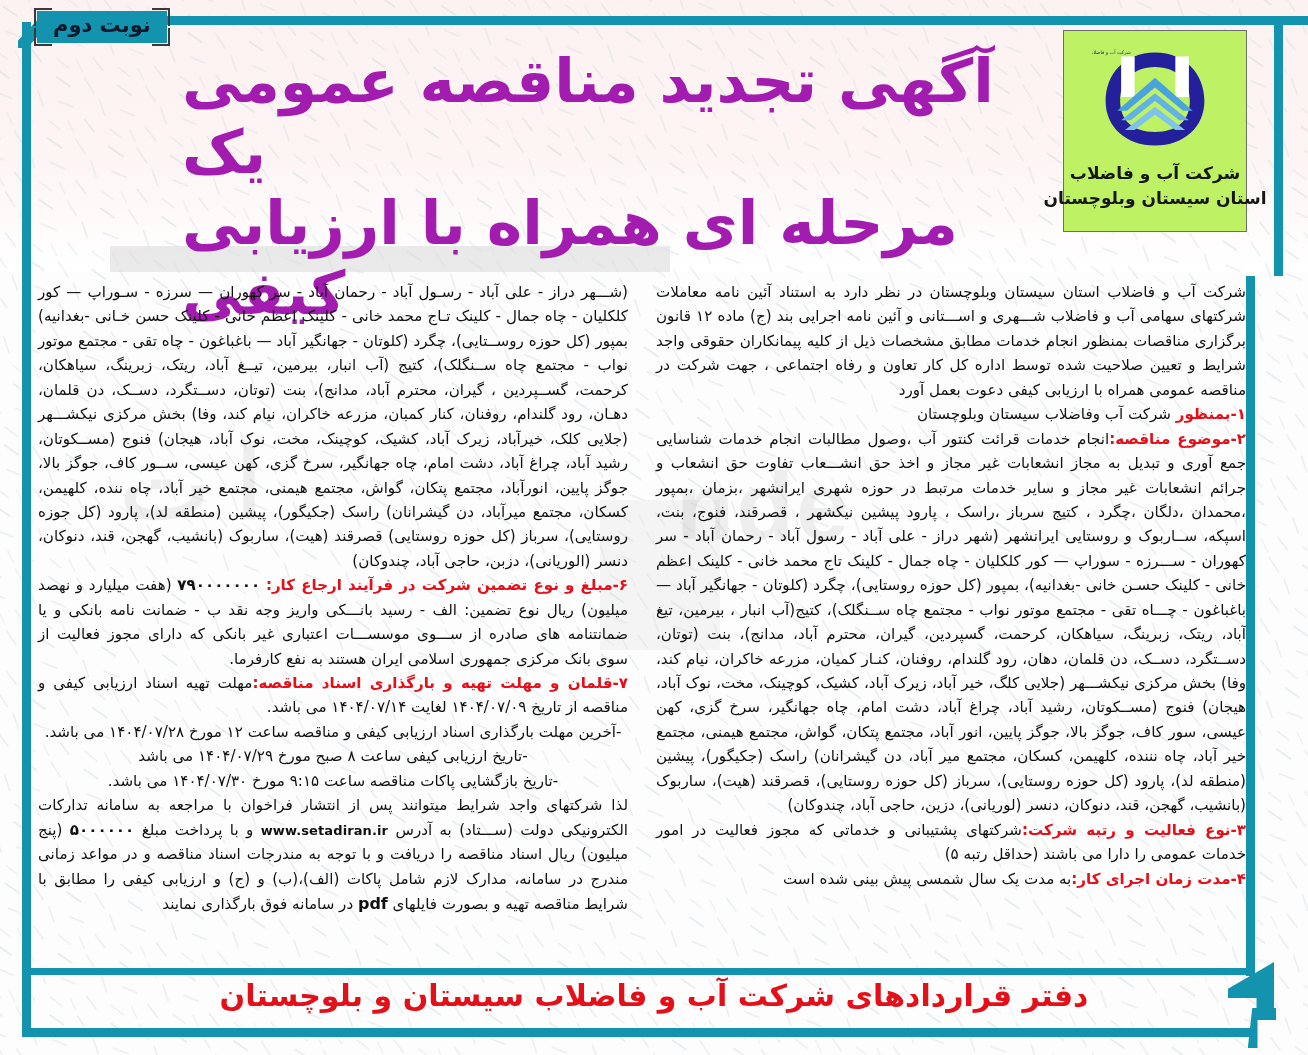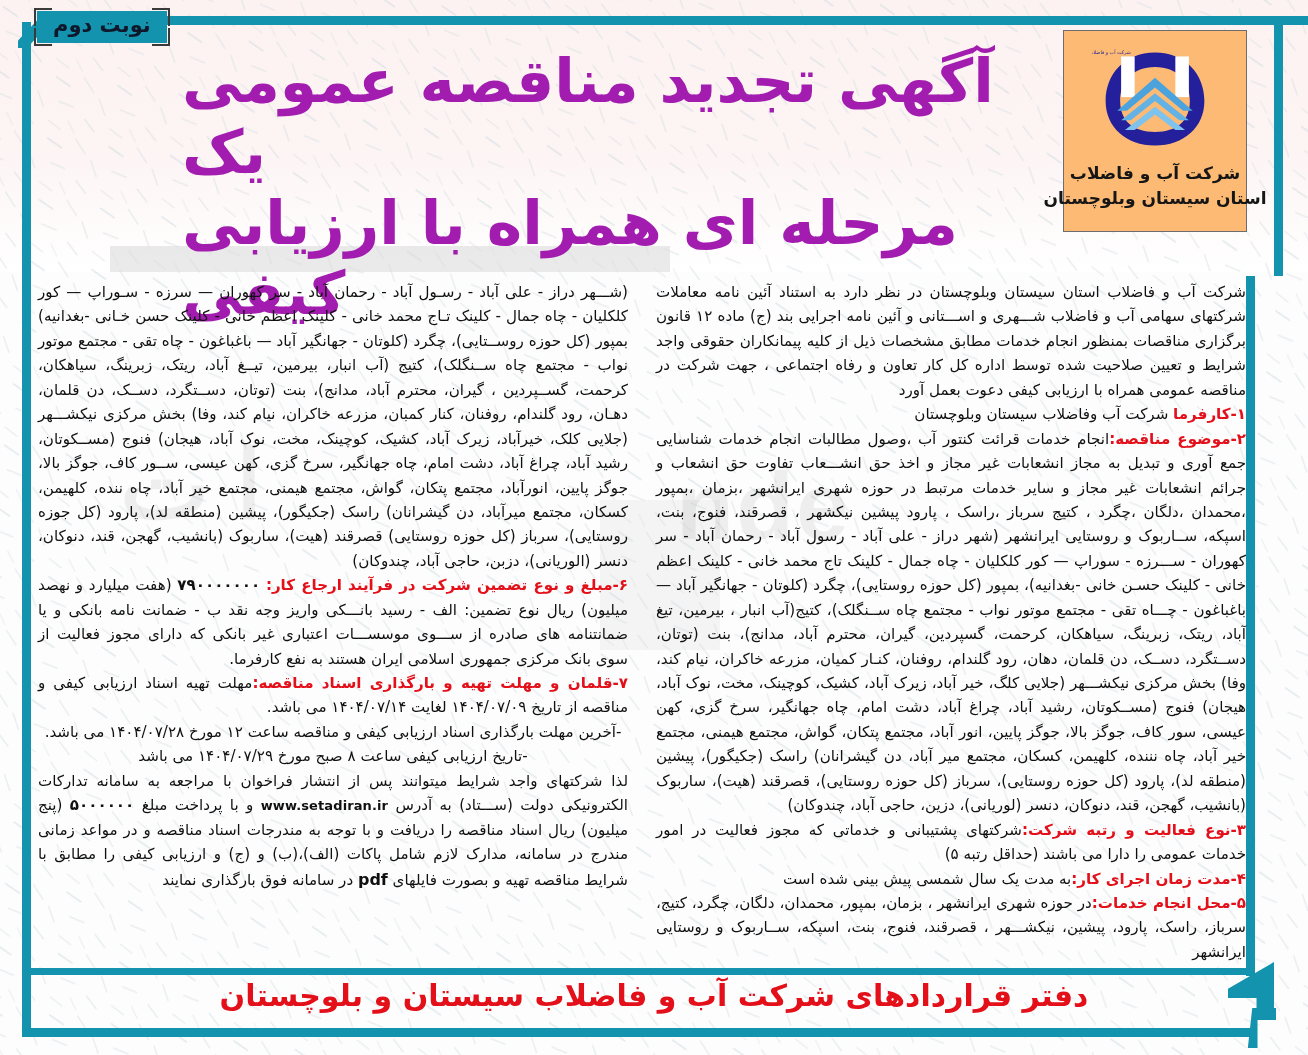--- a/index.html
+++ b/index.html
@@ -97,21 +97,21 @@
     letter-spacing:-1.5px;
     direction:rtl;
   }
   #headline .l2{display:block;}
 
   
   #logobox{
     position:absolute;left:1063px;top:30px;
     width:184px;height:202px;
     border:1px solid #6d6d6d;
-    background:#fdba74;
+    background:#bef264;
     display:flex;flex-direction:column;
     align-items:center;justify-content:flex-start;
     padding-top:8px;box-sizing:border-box;
   }
   #logomark{width:126px;height:122px;display:block;}
   .logo-line{
     font-size:17px;font-weight:bold;color:#161616;
     line-height:1.45;text-align:center;white-space:nowrap;
   }
 
@@ -233,56 +233,54 @@
     <div class="logo-line">استان سیستان وبلوچستان</div>
   </div>
 
   <div id="cols">
 
     <div class="col" id="col-right">
 
       <p class="para">شرکت آب و فاضلاب استان سیستان وبلوچستان در نظر دارد به استناد آئین نامه معاملات شرکتهای سهامی آب و فاضلاب شـــهری و اســـتانی و آئین نامه اجرایی بند (ج) ماده ۱۲ قانون برگزاری مناقصات بمنظور انجام خدمات مطابق مشخصات ذیل از کلیه پیمانکاران حقوقی واجد شرایط و تعیین صلاحیت شده توسط اداره کل کار تعاون و رفاه اجتماعی ، جهت شرکت در مناقصه عمومی همراه با ارزیابی کیفی دعوت بعمل آورد</p>
 
       <p class="para">
-        <span class="lbl">۱-</span><span class="lbl">کارفرما</span><span> شرکت آب وفاضلاب سیستان وبلوچستان</span>
+        <span class="lbl">۱-</span><span class="lbl">بمنظور</span><span> شرکت آب وفاضلاب سیستان وبلوچستان</span>
       </p>
 
       <p class="para">
         <span class="lbl">۲-</span><span class="lbl">موضوع مناقصه:</span><span>انجام خدمات قرائت کنتور آب ،وصول مطالبات انجام خدمات شناسایی جمع آوری و تبدیل به مجاز انشعابات غیر مجاز و اخذ حق انشـــعاب تفاوت حق انشعاب و جرائم انشعابات غیر مجاز و سایر خدمات مرتبط در حوزه شهری ایرانشهر ،بزمان ،بمپور ،محمدان ،دلگان ،چگرد ، کتیج سرباز ،راسک ، پارود پیشین نیکشهر ، قصرقند، فنوج، بنت، اسپکه، ســاربوک و روستایی ایرانشهر (شهر دراز - علی آباد - رسول آباد - رحمان آباد - سر کهوران - ســـرزه - سوراپ — کور کلکلیان - چاه جمال - کلینک تاج محمد خانی - کلینک اعظم خانی - کلینک حسـن خانی -بغدانیه)، بمپور (کل حوزه روستایی)، چگرد (کلوتان - جهانگیر آباد — باغباغون - چـــاه تقی - مجتمع موتور نواب - مجتمع چاه ســنگلک)، کتیج(آب انبار ، بیرمین، تیغ آباد، ریتک، زبرینگ، سیاهکان، کرحمت، گسپردین، گیران، محترم آباد، مدانج)، بنت (توتان، دســتگرد، دســک، دن قلمان، دهان، رود گلندام، روفنان، کنـار کمیان، مزرعه خاکران، نیام کند، وفا) بخش مرکزی نیکشـــهر (جلایی کلگ، خیر آباد، زیرک آباد، کشیک، کوچینک، مخت، نوک آباد، هیجان) فنوج (مســکوتان، رشید آباد، چراغ آباد، دشت امام، چاه جهانگیر، سرخ گزی، کهن عیسی، سور کاف، جوگز بالا، جوگز پایین، انور آباد، مجتمع پتکان، گواش، مجتمع هیمنی، مجتمع خیر آباد، چاه نننده، کلهیمن، کسکان، مجتمع میر آباد، دن گیشرانان) راسک (جکیگور)، پیشین (منطقه لد)، پارود (کل حوزه روستایی)، سرباز (کل حوزه روستایی)، قصرقند (هیت)، ساربوک (بانشیب، گهجن، قند، دنوکان، دنسر (لوریانی)، دزین، حاجی آباد، چندوکان)</span>
       </p>
 
       <p class="para">
         <span class="lbl">۳-</span><span class="lbl">نوع فعالیت و رتبه شرکت:</span><span>شرکتهای پشتیبانی و خدماتی که مجوز فعالیت در امور خدمات عمومی را دارا می باشند (حداقل رتبه ۵)</span>
       </p>
 
       <p class="para">
         <span class="lbl">۴-</span><span class="lbl">مدت زمان اجرای کار:</span><span>به مدت یک سال شمسی پیش بینی شده است</span>
       </p>
 
-      <p class="para">
-        <span class="lbl">۵-</span><span class="lbl">محل انجام خدمات:</span><span>در حوزه شهری ایرانشهر ، بزمان، بمپور، محمدان، دلگان، چگرد، کتیج، سرباز، راسک، پارود، پیشین، نیکشـــهر ، قصرقند، فنوج، بنت، اسپکه، ســاربوک و روستایی ایرانشهر</span>
-      </p>
 
     </div>
 
     <div class="col" id="col-left">
 
       <p class="para">(شـــهر دراز - علی آباد - رسـول آباد - رحمان آباد - سر کهوران — سرزه - سـوراپ — کور کلکلیان - چاه جمال - کلینک تـاج محمد خانی - کلینک اعظم خانی - کلینک حسن خـانی -بغدانیه) بمپور (کل حوزه روســتایی)، چگرد (کلوتان - جهانگیر آباد — باغباغون - چاه تقی - مجتمع موتور نواب - مجتمع چاه ســنگلک)، کتیج (آب انبار، بیرمین، تیــغ آباد، ریتک، زبرینگ، سیاهکان، کرحمت، گســپردین ، گیران، محترم آباد، مدانج)، بنت (توتان، دســتگرد، دســک، دن قلمان، دهـان، رود گلندام، روفنان، کنار کمبان، مزرعه خاکران، نیام کند، وفا) بخش مرکزی نیکشـــهر (جلایی کلک، خیرآباد، زیرک آباد، کشیک، کوچینک، مخت، نوک آباد، هیجان) فنوج (مســکوتان، رشید آباد، چراغ آباد، دشت امام، چاه جهانگیر، سرخ گزی، کهن عیسی، ســور کاف، جوگز بالا، جوگز پایین، انورآباد، مجتمع پتکان، گواش، مجتمع هیمنی، مجتمع خیر آباد، چاه ننده، کلهیمن، کسکان، مجتمع میرآباد، دن گیشرانان) راسک (جکیگور)، پیشین (منطقه لد)، پارود (کل جوزه روستایی)، سرباز (کل حوزه روستایی) قصرقند (هیت)، ساربوک (بانشیب، گهجن، قند، دنوکان، دنسر (الوریانی)، دزبن، حاجی آباد، چندوکان)</p>
 
       <p class="para">
         <span class="lbl">۶-</span><span class="lbl">مبلغ و نوع تضمین شرکت در فرآیند ارجاع کار:</span>
         <span class="num">۷۹۰۰۰۰۰۰۰</span><span> (هفت میلیارد و نهصد میلیون) ریال نوع تضمین: الف - رسید بانـــکی واریز وجه نقد ب - ضمانت نامه بانکی و یا ضمانتنامه های صادره از ســـوی موسســـات اعتباری غیر بانکی که دارای مجوز فعالیت از سوی بانک مرکزی جمهوری اسلامی ایران هستند به نفع کارفرما.</span>
       </p>
 
       <p class="para">
         <span class="lbl">۷-</span><span class="lbl">قلمان و مهلت تهیه و بارگذاری اسناد مناقصه:</span><span>مهلت تهیه اسناد ارزیابی کیفی و مناقصه از تاریخ ۱۴۰۴/۰۷/۰۹ لغایت ۱۴۰۴/۰۷/۱۴ می باشد.</span>
       </p>
 
       <p class="para ctr">-آخرین مهلت بارگذاری اسناد ارزیابی کیفی و مناقصه ساعت ۱۲ مورخ ۱۴۰۴/۰۷/۲۸ می باشد.</p>
       <p class="para ctr">-تاریخ ارزیابی کیفی ساعت ۸ صبح مورخ ۱۴۰۴/۰۷/۲۹ می باشد</p>
+      <p class="para ctr">-تاریخ بازگشایی پاکات مناقصه ساعت ۹:۱۵ مورخ ۱۴۰۴/۰۷/۳۰ می باشد.</p>
 
       <p class="para">
         <span>لذا شرکتهای واجد شرایط میتوانند پس از انتشار فراخوان با مراجعه به سامانه تدارکات الکترونیکی دولت (ســـتاد) به آدرس </span><span class="url">www.setadiran.ir</span><span> و با پرداخت مبلغ </span><span class="num">۵۰۰۰۰۰۰</span><span> (پنج میلیون) ریال اسناد مناقصه را دریافت و با توجه به مندرجات اسناد مناقصه و در مواعد زمانی مندرج در سامانه، مدارک لازم شامل پاکات (الف)،(ب) و (ج) و ارزیابی کیفی را مطابق با شرایط مناقصه تهیه و بصورت فایلهای </span><span class="big">pdf</span><span> در سامانه فوق بارگذاری نمایند</span>
       </p>
 
     </div>
   </div>
 
   <div id="footer">دفتر قراردادهای شرکت آب و فاضلاب سیستان و بلوچستان</div>
 

